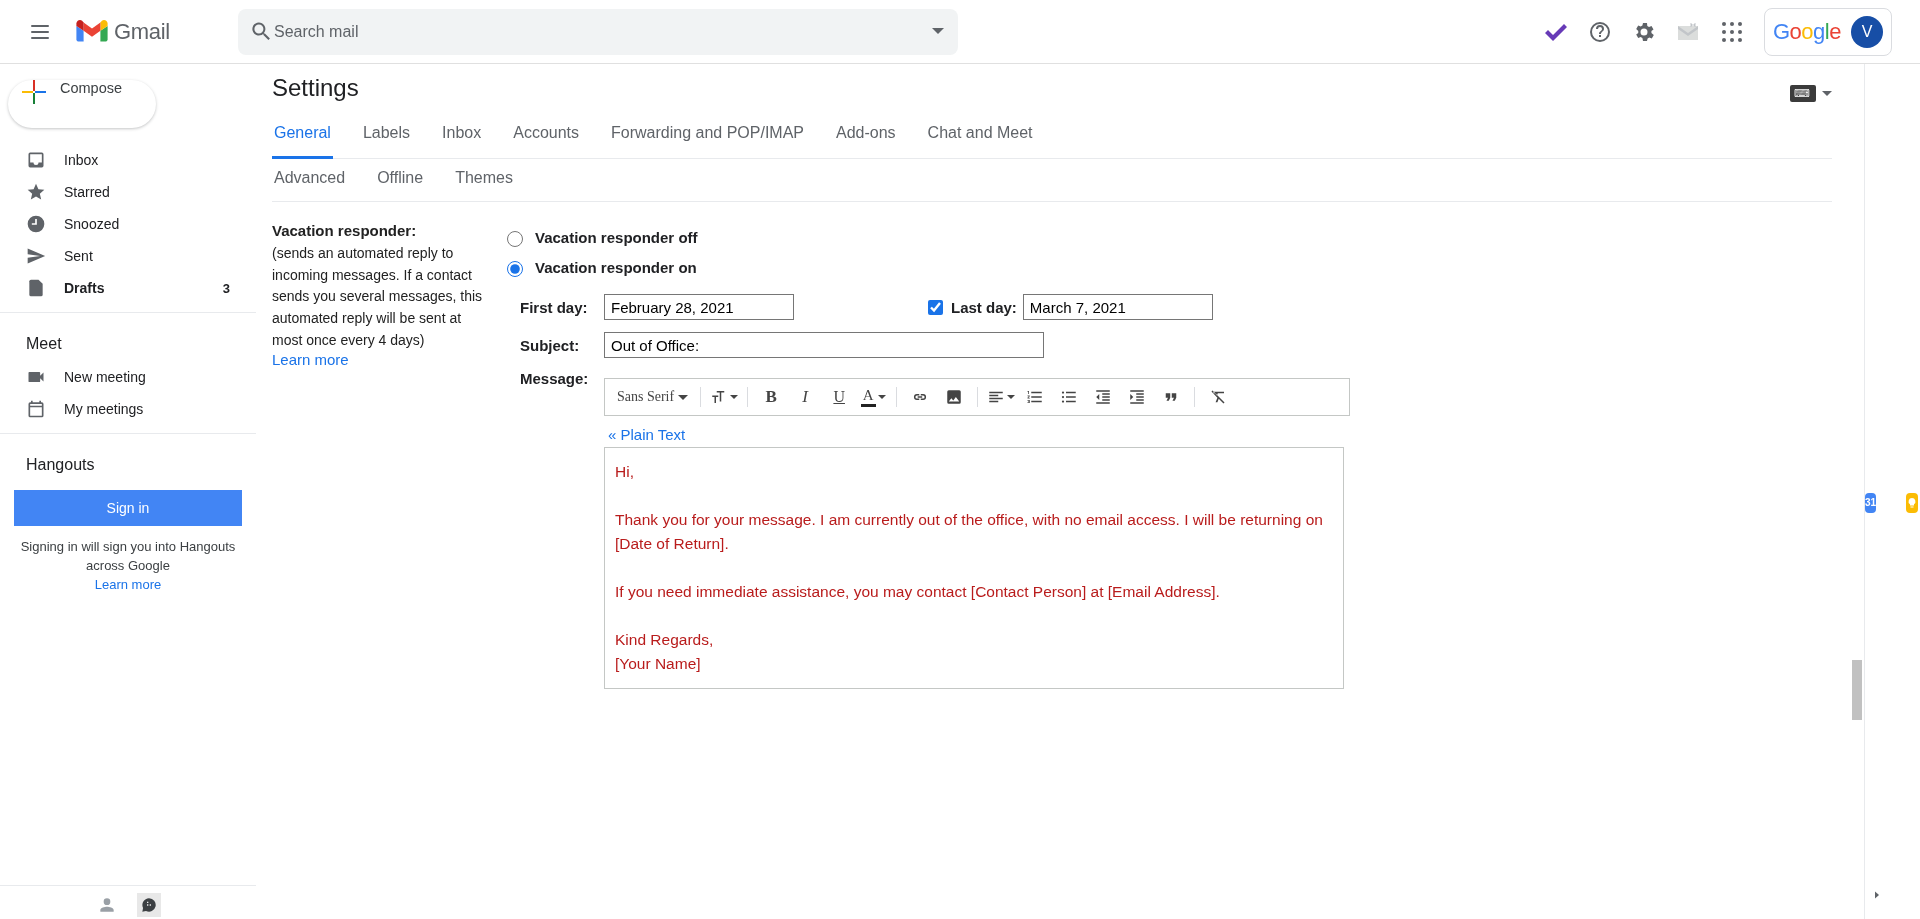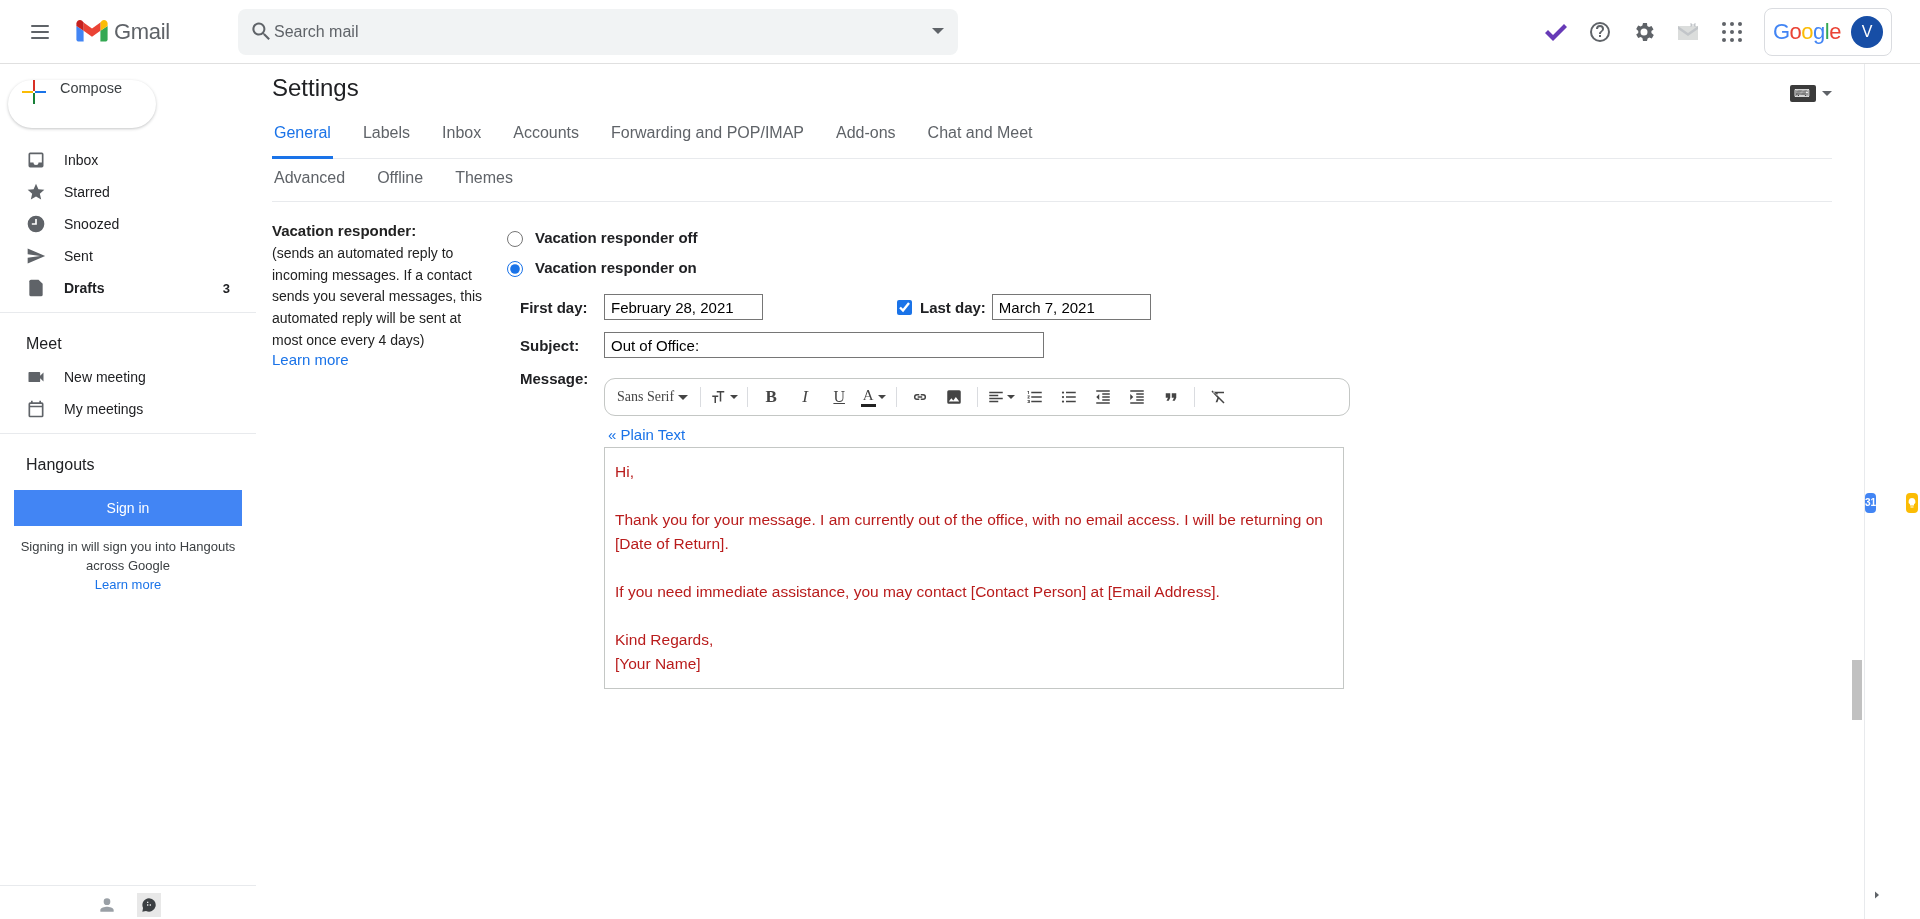--- a/index.html
+++ b/index.html
@@ -63,25 +63,25 @@
   .col-left { width:220px; }
   .col-left .lbl { font-weight:700; font-size:15px; color:#222; }
   .col-left .desc { font-size:14px; color:#222; line-height:1.55; margin-top:4px; }
   .col-left a { color:#1a73e8; text-decoration:none; font-size:15px; }
   .col-right { flex:1; }
   .radio-row { display:flex; align-items:center; height:30px; font-weight:700; font-size:15px;}
   .radio-row input { accent-color:#1a73e8; width:16px; height:16px; margin-right:12px; }
   .field-row { display:flex; align-items:center; margin-top:12px; }
   .field-row .flabel { width:84px; font-weight:700; font-size:15px; text-align:left; }
   .dateinput, .textinput { border:1px solid #767676; height:26px; padding:0 6px; font-size:15px; font-family:inherit; }
-  .dateinput { width:159px; }
+  .dateinput { width:190px; }
   .textinput { width:440px; }
   .lastday-wrap { display:flex; align-items:center; margin-left:130px; }
   .lastday-wrap input[type=checkbox]{ accent-color:#1a73e8; width:15px; height:15px; margin-right:8px;}
-  .toolbar { border:1px solid #c4c7c5; background:#fff; display:flex; align-items:center; height:38px; margin-top:8px; padding:0 8px; gap:4px; width:746px; border-radius:11px;}
+  .toolbar { border:1px solid #c4c7c5; background:#fff; display:flex; align-items:center; height:38px; margin-top:8px; padding:0 8px; gap:4px; width:746px; border-radius:0;}
   .tb-btn { height:30px; min-width:30px; display:flex; align-items:center; justify-content:center; border-radius:2px; cursor:pointer; color:#444; font-family:"Georgia",serif;}
   .tb-btn svg { width:18px; height:18px; fill:#444; }
   .tb-sep { width:1px; height:20px; background:#dadce0; margin:0 4px; }
   .font-select { font-size:14px; color:#444; padding:0 4px; display:flex; align-items:center; gap:4px;}
   .plain-text { color:#1a73e8; text-decoration:none; font-size:15px; margin:10px 0 4px 4px; display:inline-block; }
   .editor { border:1px solid #c4c7c5; width:740px; min-height:230px; padding:12px 10px; font-size:15.5px; line-height:1.55; color:#b91c1c; white-space:pre-wrap; font-family:Arial,sans-serif; }
 
   .sidepanel { width:56px; border-left:1px solid #e8eaed; display:flex; flex-direction:row; align-items:center; gap:30px; padding-top:22px; position:relative; }
   .sp-ico { width:20px; height:20px; display:flex; align-items:center; justify-content:center; border-radius:4px; font-size:10px; font-weight:700; color:#fff; cursor:pointer; }
   .sp-arrow { position:absolute; bottom:12px; width:24px; height:24px; display:flex; align-items:center; justify-content:center; }

